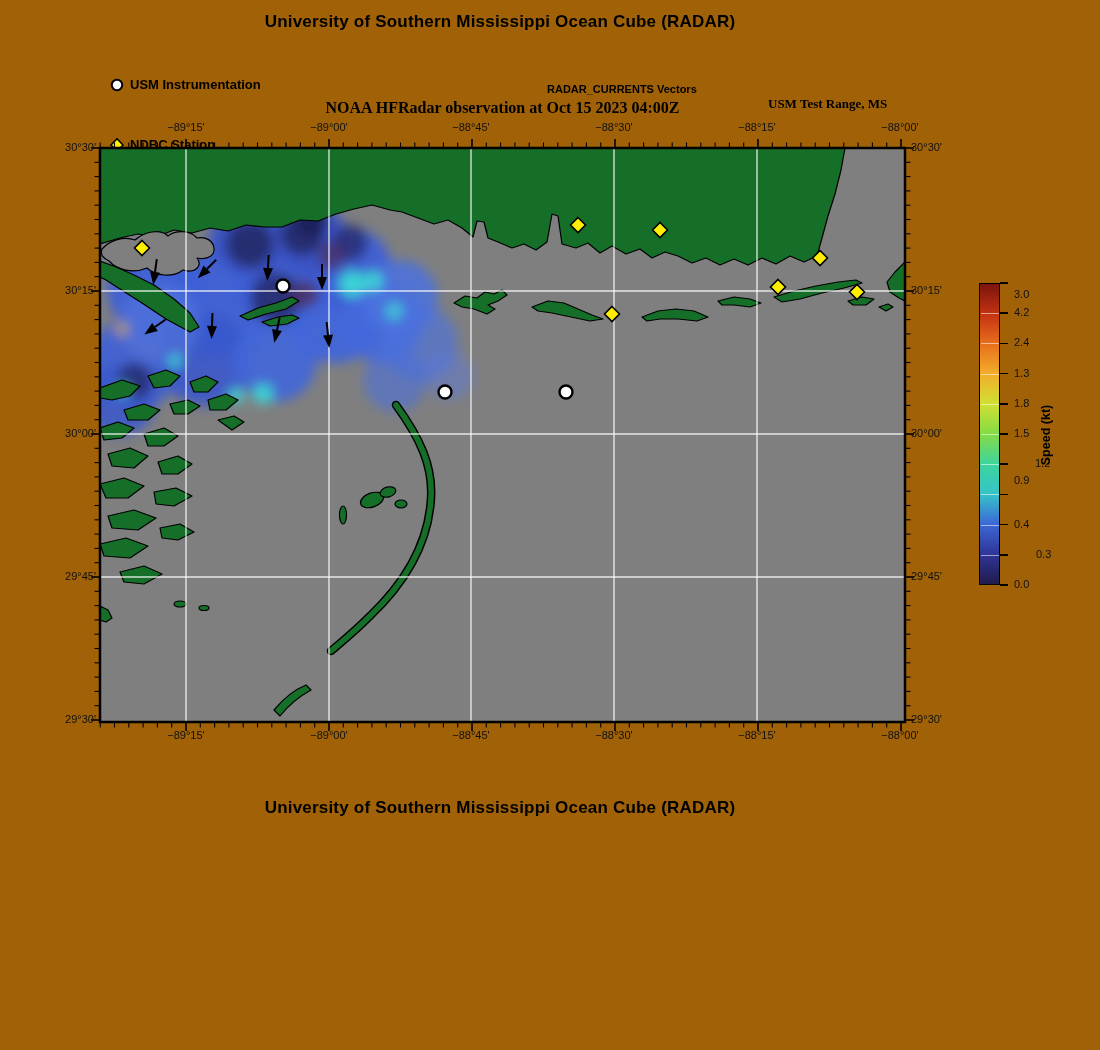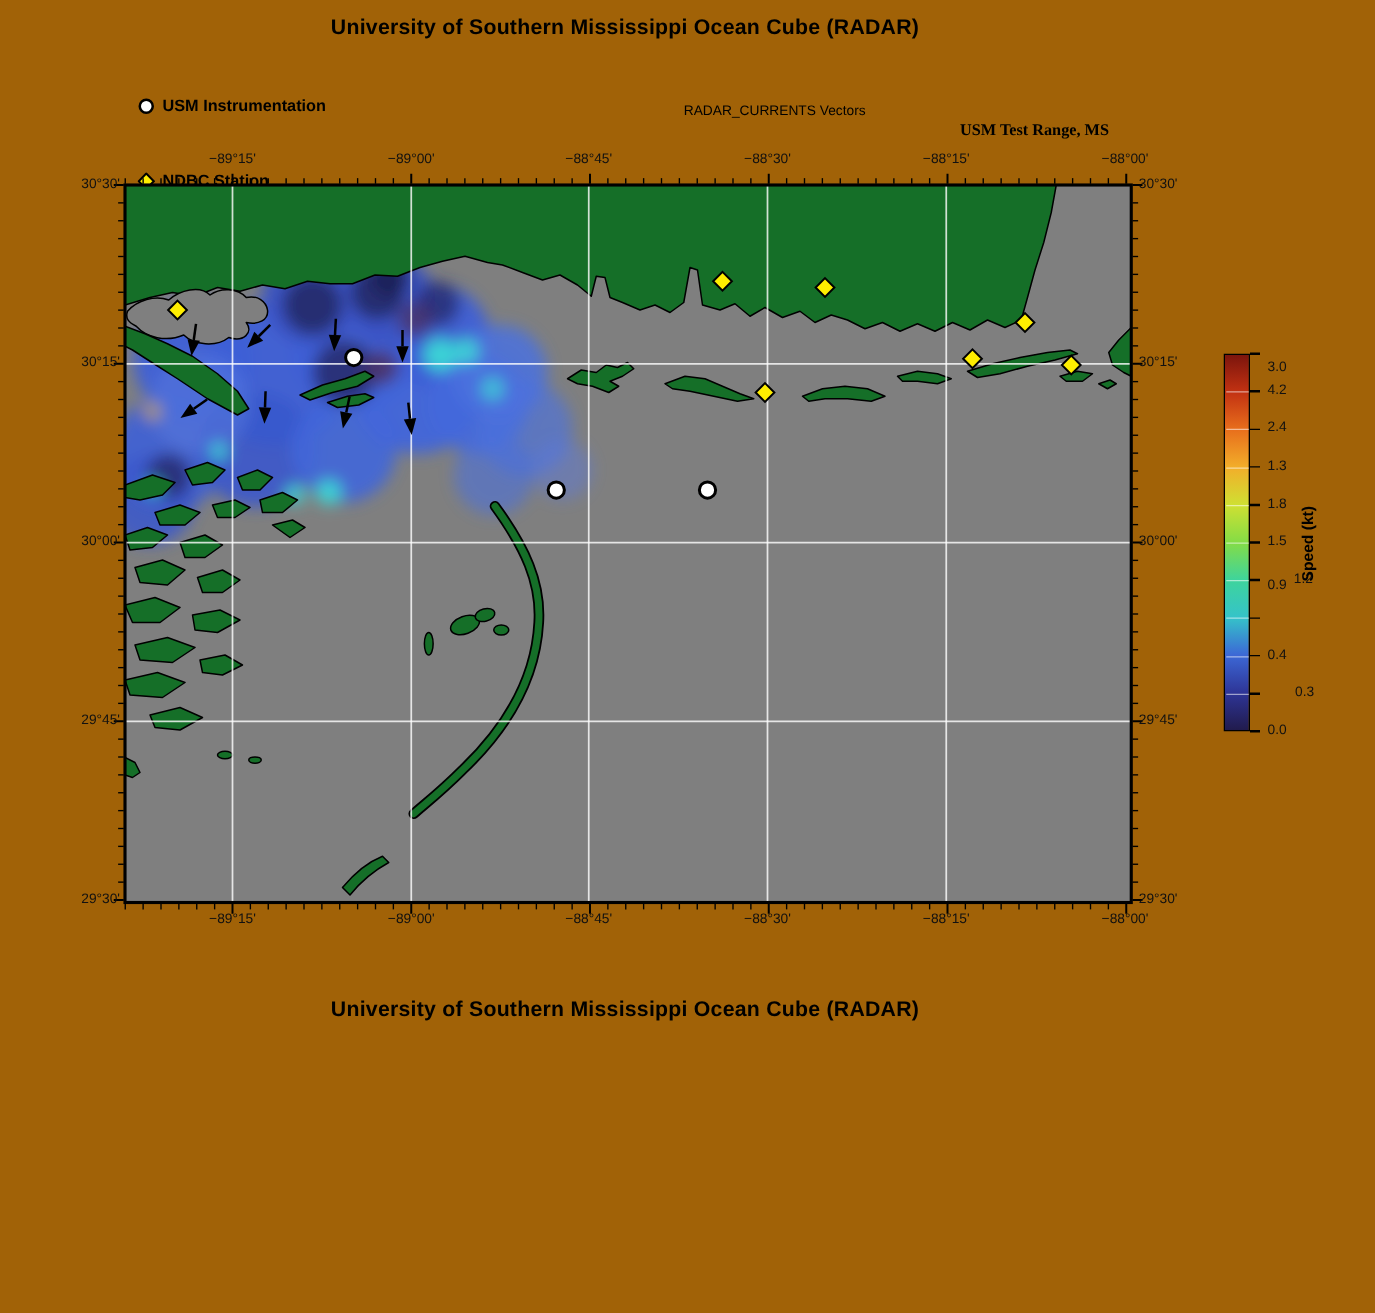--- a/index.html
+++ b/index.html
@@ -8,21 +8,21 @@
   .abs{position:absolute;}
   .title{left:0;width:1000px;text-align:center;font-size:17px;font-weight:bold;letter-spacing:.2px;}
   .serif{font-family:"Liberation Serif","DejaVu Serif",serif;font-weight:bold;text-align:center;}
   #subtitle{left:100px;width:805px;top:99px;text-align:center;font-size:16px;}
   #rangeLbl{left:768px;top:96px;font-size:13px;}
   #legend{left:110px;top:32px;}
   .legrow{display:flex;align-items:flex-end;height:19px;margin-top:41px;}
   .legrow svg{margin-right:6px;}
   .legrow span{font-size:13px;font-weight:bold;}
   #vecbox{left:547px;top:40px;width:346px;height:35px;border:2px solid #000;background:#fff;}
-  #veccap{left:547px;top:83px;font-size:11px;font-weight:normal;}
+  #veccap{left:547px;top:83px;font-size:11px;font-weight:bold;}
   .axlab{position:absolute;font-size:11px;color:#111;white-space:nowrap;}
   #colorbar{left:979px;top:283px;width:21px;height:302px;border:1.5px solid #000;box-sizing:border-box;}
   .cbtick{position:absolute;width:8px;height:1.5px;background:#000;}
   .cbin{position:absolute;width:18px;height:1px;background:rgba(255,255,255,.55);}
   .cblab{position:absolute;font-size:11px;color:#111;}
   #cbtitle{left:1046px;top:435px;transform:translate(-50%,-50%) rotate(-90deg);
            font-size:12.5px;font-weight:bold;white-space:nowrap;}
 </style>
 </head>
 <body>
@@ -42,20 +42,21 @@
     <div class="legrow">
       <svg width="14" height="14">
         <path d="M7,0.8 L13,7 L7,13.2 L1,7 Z" fill="#ffee00" stroke="#000" stroke-width="1.6"></path>
       </svg>
       <span>NDBC Station</span>
     </div>
   </div>
 
   <div class="abs" id="veccap">RADAR_CURRENTS Vectors</div>
 
+  <div class="abs serif" id="subtitle">NOAA HFRadar observation at Oct 15 2023 04:00Z</div>
   <div class="abs serif" id="rangeLbl">USM Test Range, MS</div>
 
   <svg class="abs" id="mapsvg" width="1100" height="1050" style="left:0;top:0">
     <defs>
       <filter id="blobblur" x="-30%" y="-30%" width="160%" height="160%">
         <feGaussianBlur stdDeviation="6"></feGaussianBlur>
       </filter>
       <clipPath id="mclip">
           <rect x="0" y="0" width="805" height="574"></rect>
         </clipPath>
@@ -431,21 +432,21 @@
       <div class="cbin" style="left:980.5px;top:403.8px"></div>
       <div class="cblab" style="left:1014px;top:396.8px">1.8</div>
       <div class="cbtick" style="left:1000px;top:433.25px"></div>
       <div class="cbin" style="left:980.5px;top:434px"></div>
       <div class="cblab" style="left:1014px;top:427px">1.5</div>
       <div class="cbtick" style="left:1000px;top:463.45px"></div>
       <div class="cbin" style="left:980.5px;top:464.2px"></div>
       <div class="cblab" style="left:1035px;top:457.2px">1.2</div>
       <div class="cbtick" style="left:1000px;top:493.65px"></div>
       <div class="cbin" style="left:980.5px;top:494.4px"></div>
-      <div class="cblab" style="left:1014px;top:462px">0.9</div>
+      <div class="cblab" style="left:1014px;top:474px">0.9</div>
       <div class="cbtick" style="left:1000px;top:523.85px"></div>
       <div class="cbin" style="left:980.5px;top:524.6px"></div>
       <div class="cblab" style="left:1014px;top:517.6px">0.4</div>
       <div class="cbtick" style="left:1000px;top:554.05px"></div>
       <div class="cbin" style="left:980.5px;top:554.8px"></div>
       <div class="cblab" style="left:1036px;top:547.8px">0.3</div>
       <div class="cbtick" style="left:1000px;top:584.25px"></div>
       <div class="cblab" style="left:1014px;top:578px">0.0</div>
     </div>
   <div class="abs" id="cbtitle">Speed (kt)</div>

